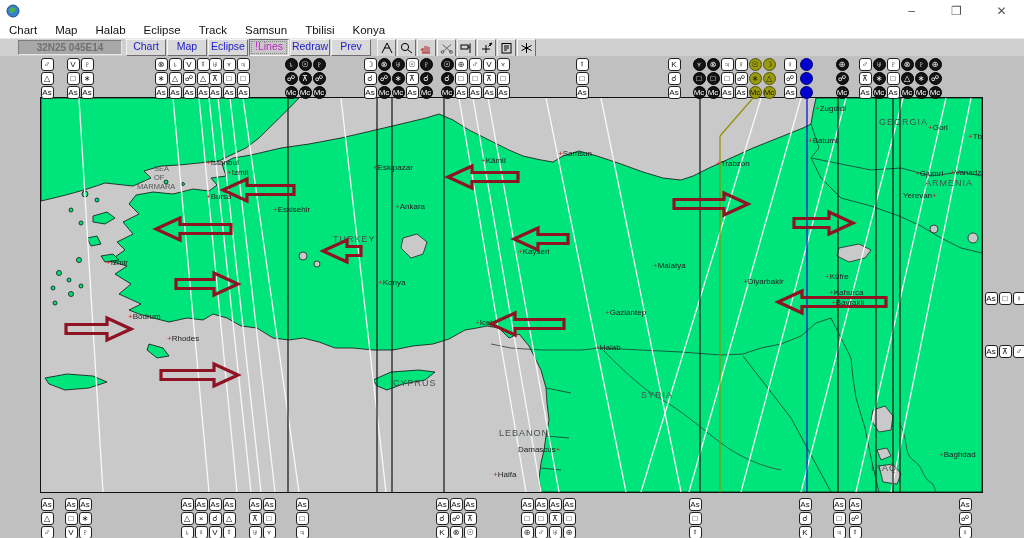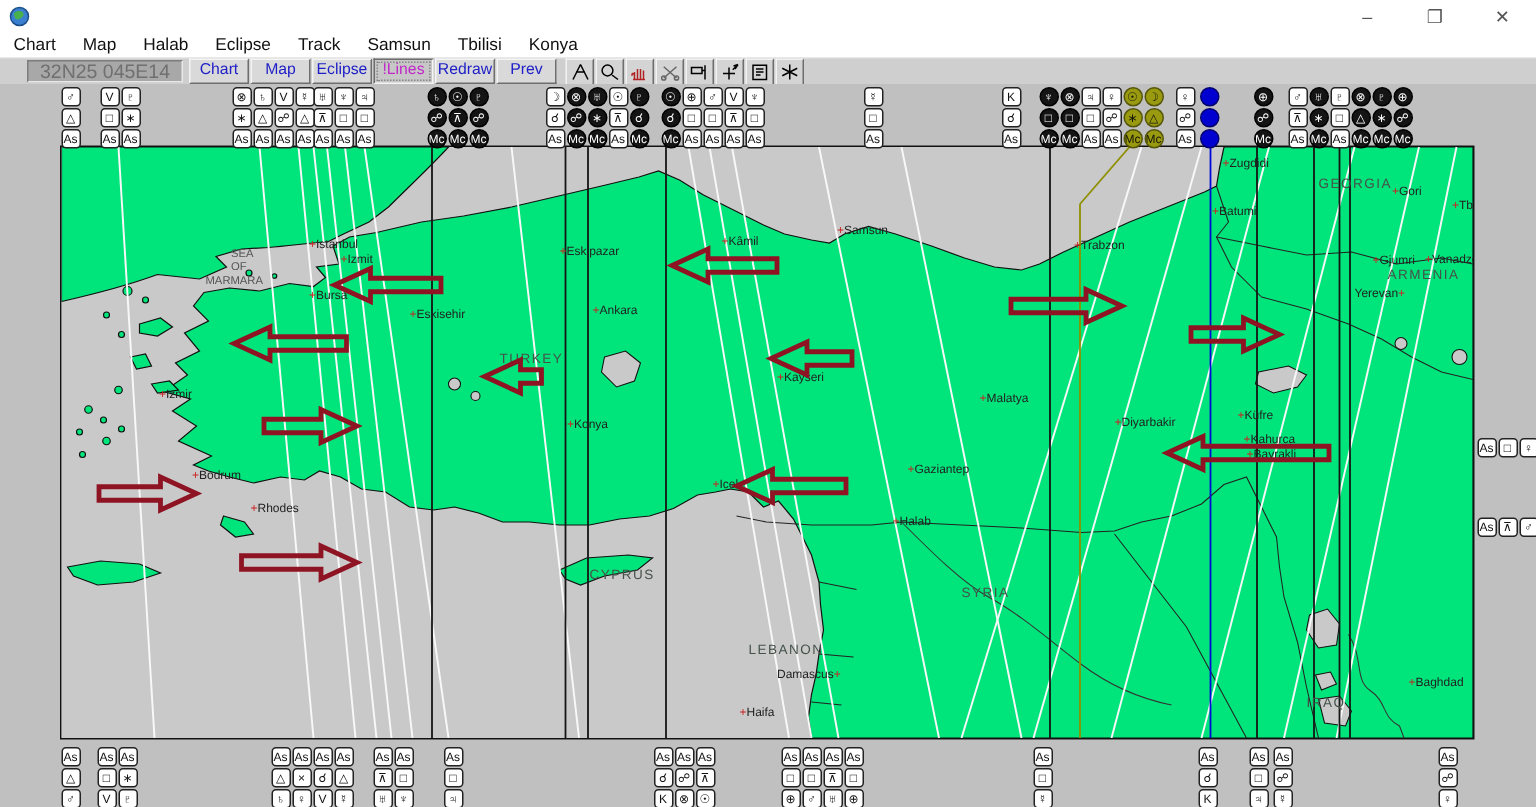--- a/index.html
+++ b/index.html
@@ -19,21 +19,21 @@
   
   #menubar{position:absolute;left:0;top:22px;width:1024px;height:16px;background:#ffffff;
            display:flex;align-items:center;font-size:11.5px;color:#111;border-bottom:1px solid #e8e8e8;}
   .menu-item{padding:0 9px;}
 
   
   #toolbar{position:absolute;left:0;top:39px;width:1024px;height:17px;background:#cfcfcf;
            border-bottom:1px solid #7a7a7a;display:flex;align-items:center;}
   #coordbox{margin-left:18px;width:102px;height:13px;background:#a8a8a8;
             border:1px solid;border-color:#7d7d7d #e8e8e8 #e8e8e8 #7d7d7d;
-            color:#707070;font-size:13px;text-align:center;line-height:13px;}
+            color:#707070;font-size:10px;text-align:center;line-height:13px;font-weight:bold;}
   .tb-btn{margin-left:1px;width:38px;height:15px;background:#d9d9d9;
           border:1px solid;border-color:#f4f4f4 #6e6e6e #6e6e6e #f4f4f4;
           color:#2020c8;font-size:10.5px;text-align:center;line-height:13px;cursor:default;}
   .tb-btn.first{margin-left:4px;}
   .tb-btn.pressed{border-color:#6e6e6e #f4f4f4 #f4f4f4 #6e6e6e;background:#c7c7c7;
           color:#c028c8;outline:1px dotted #888;outline-offset:-3px;}
   .tool-ico{margin-left:1px;width:17px;height:16px;background:#d4d4d4;
             border:1px solid;border-color:#f2f2f2 #6e6e6e #6e6e6e #f2f2f2;
             display:flex;align-items:center;justify-content:center;}
   .tool-ico:first-of-type{margin-left:6px;}

